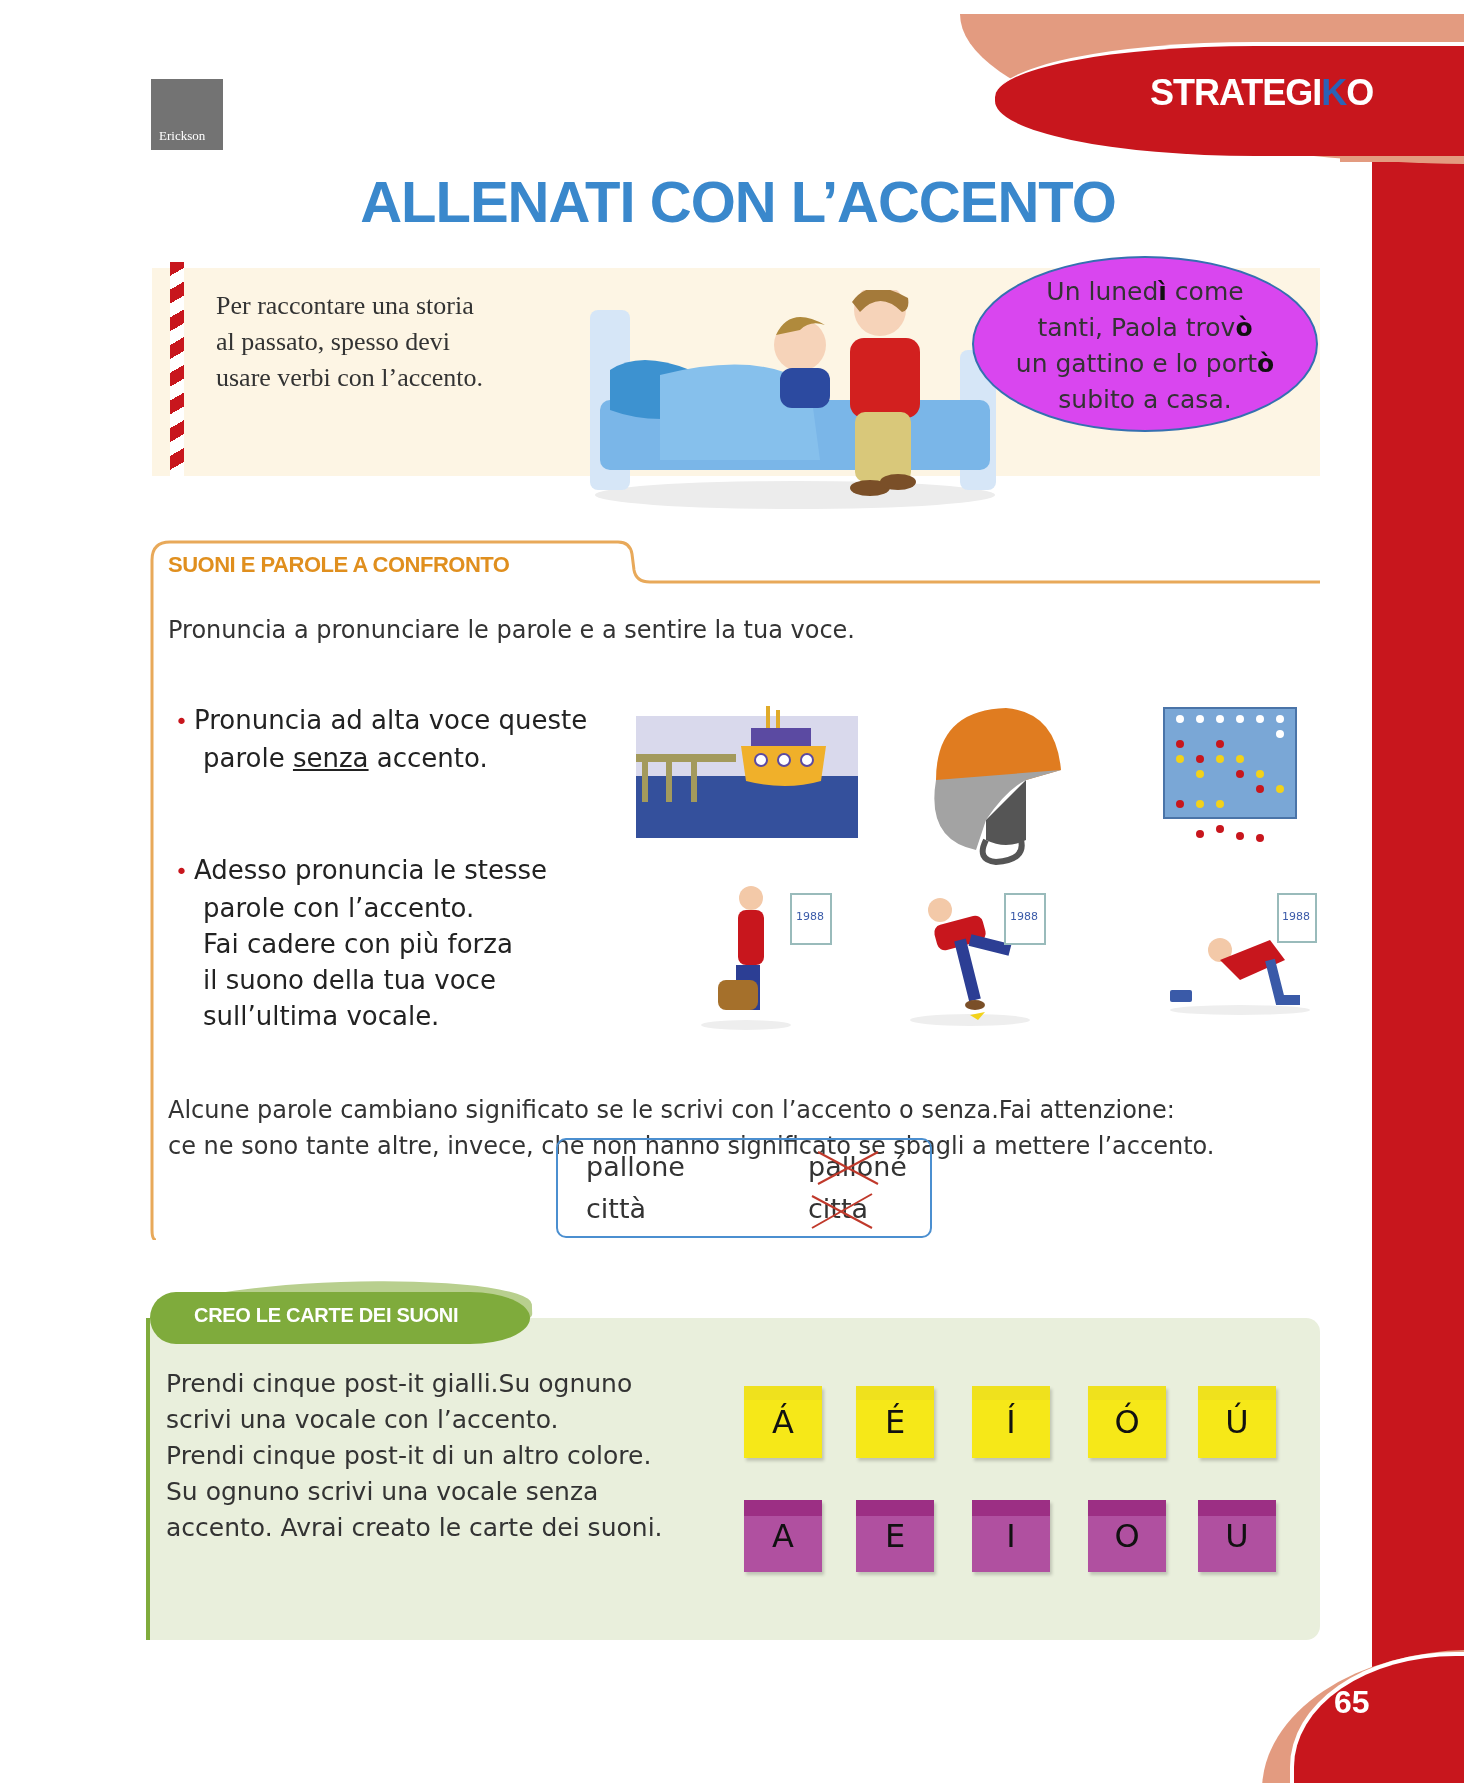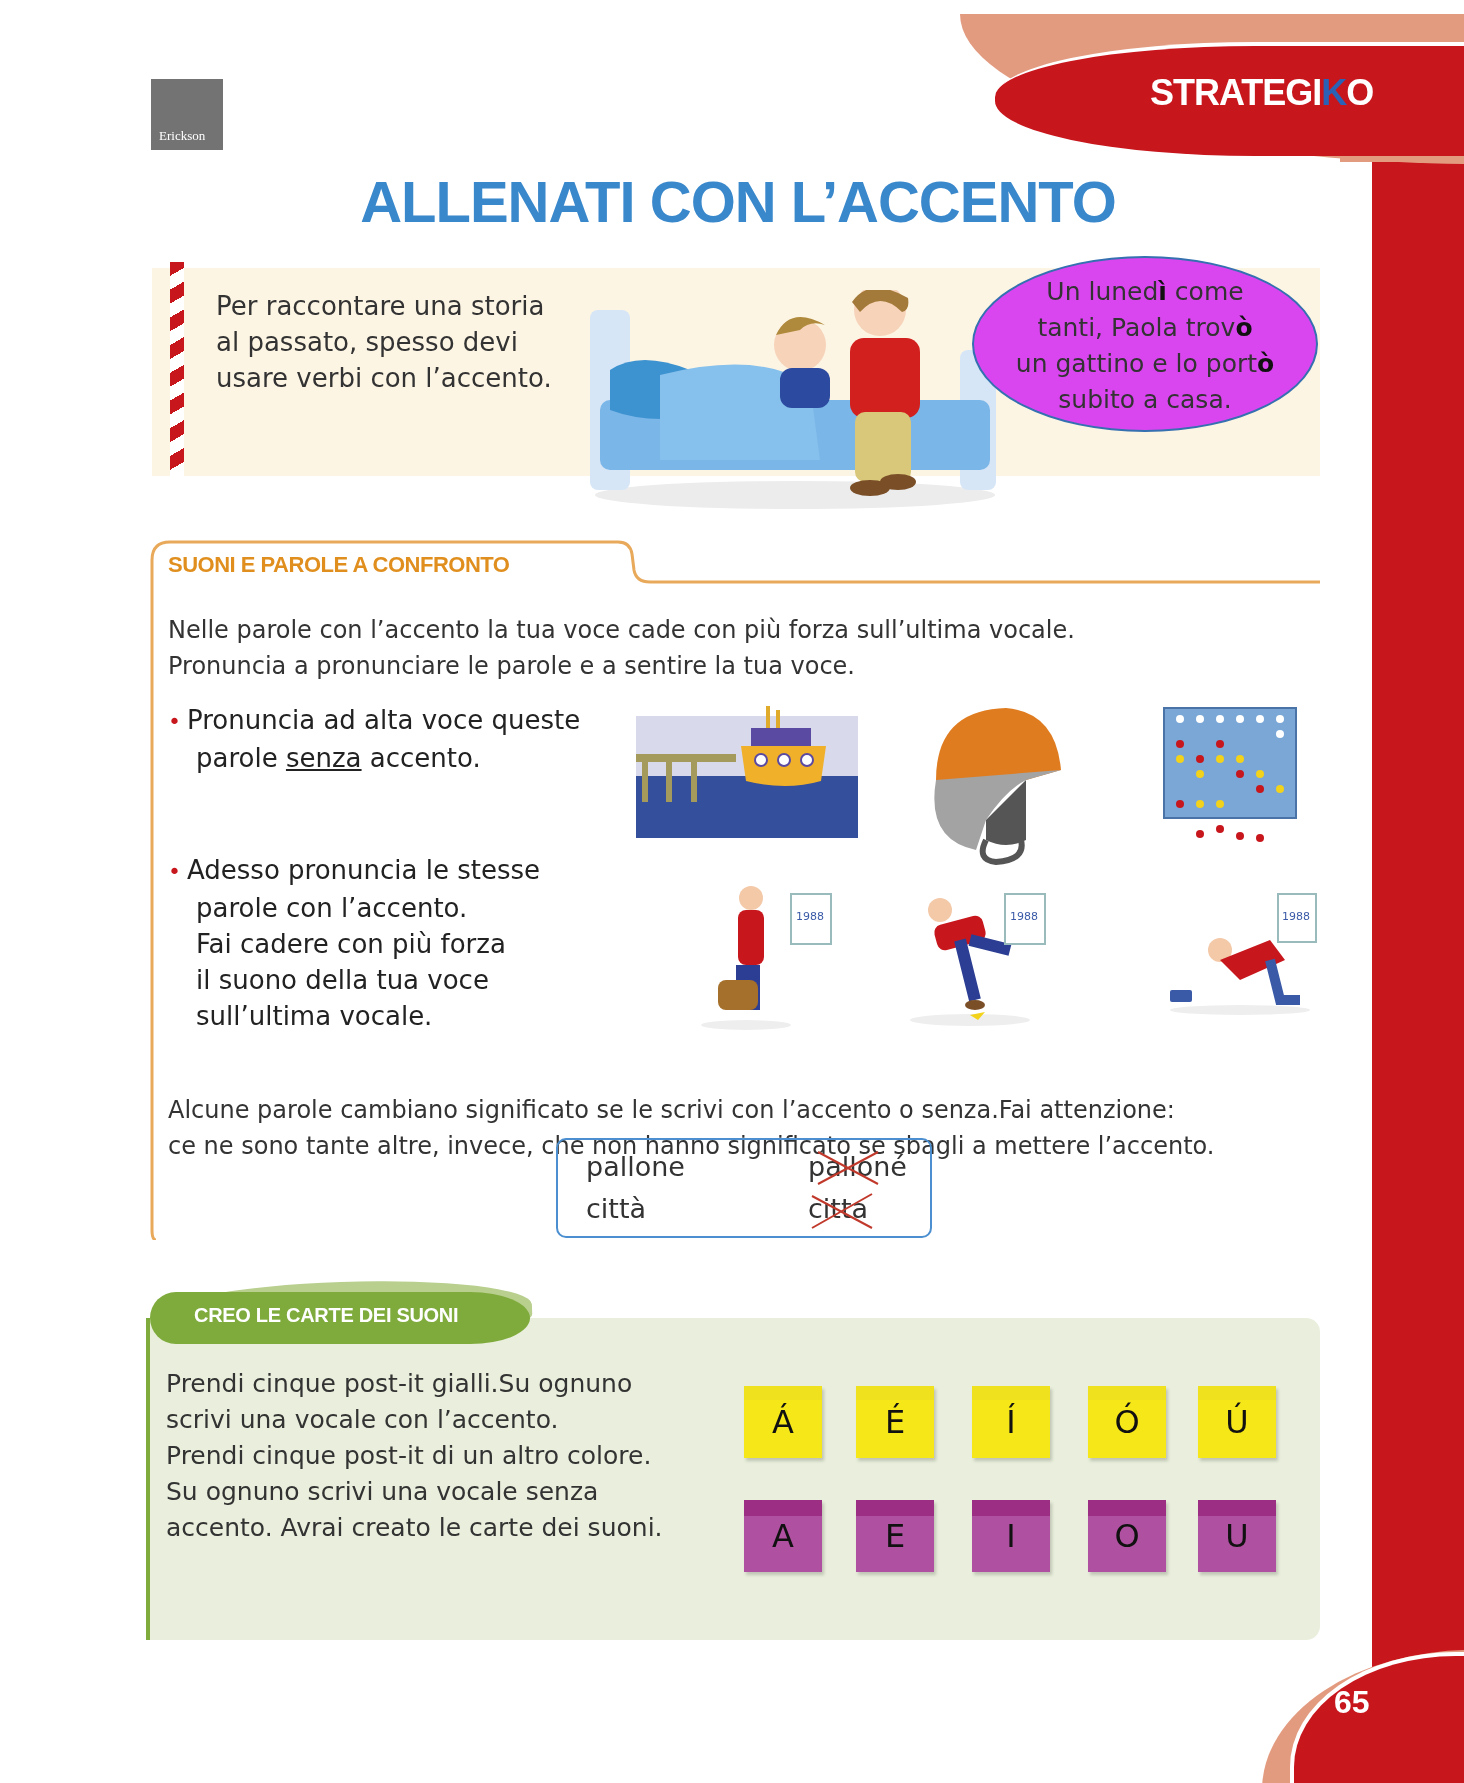--- a/index.html
+++ b/index.html
@@ -26,35 +26,35 @@
   
   .title { left:0; width:1464px; top:168px; text-align:center; padding-right:16px;
            font-family:"Liberation Sans", sans-serif; font-weight:bold; font-size:58px;
            color:#3a88cc; letter-spacing:-1px; }
   .title span { display:inline-block; margin-left:12px; }
 
   
   .intro-panel { left:152px; top:268px; width:1168px; height:208px; background:#fdf5e4; }
   .candy { left:170px; top:262px; width:14px; height:214px;
            background:repeating-linear-gradient(150deg,#c8161d 0 12px,#fff 12px 24px); }
-  .intro-text { left:216px; top:288px; font-size:26px; line-height:36px; color:#333; width:360px; }
+  .intro-text { left:216px; top:288px; font-size:26px; line-height:36px; color:#333; width:360px;font-family:Liberation Serif, serif; }
 
   .bed { left:580px; top:290px; width:430px; height:220px; }
   .speech { left:972px; top:256px; width:346px; height:176px; border:2px solid #3570b0;
             border-radius:50%; background:#d946ef; text-align:center; box-sizing:border-box;
             padding-top:16px; font-size:25px; line-height:36px; color:#333; }
   .speech b { font-weight:bold; color:#111; }
 
   
   .sec-frame { left:150px; top:540px; width:1170px; height:700px; }
   .sec-label { left:168px; top:552px; font-family:"Liberation Sans", sans-serif; font-weight:bold;
                font-size:22px; color:#e08f1e; letter-spacing:-0.5px; }
   .para { font-size:24px; line-height:36px; color:#333; }
   .p1 { left:168px; top:612px; }
-  .bullet { font-size:26px; line-height:36px; color:#222; }
+  .bullet { font-size:26px; line-height:36px; color:#222;margin-left:7px; }
   .bullet .dot { color:#c8161d; font-size:22px; margin-right:6px; }
   .b1 { left:168px; top:702px; width:470px; }
   .b2 { left:168px; top:852px; width:470px; }
   .indent { padding-left:28px; }
   .u { text-decoration:underline; }
 
   .pic { position:absolute; }
 
   .p2 { left:168px; top:1056px;margin-top:36px; }
   .wordbox { left:556px; top:1138px; width:376px; height:100px; border:2px solid #4b8fd0;
@@ -138,21 +138,20 @@
   <div><span>un gattino e lo port</span><b>ò</b></div>
   <div>subito a casa.</div>
 </div>
 
 <svg class="abs sec-frame" viewBox="0 0 1170 700" fill="none">
   <path d="M6 700 Q2 700 2 690 L2 20 Q2 2 20 2 L468 2 Q480 2 482 14 L484 30 Q486 42 500 42 L1170 42" stroke="#e8a95a" stroke-width="3"></path>
 </svg>
 <div class="abs sec-label">SUONI E PAROLE A CONFRONTO</div>
 
 <div class="abs para p1">
-  <div>Nelle parole con l’accento la tua voce cade con più forza sull’ultima vocale.</div>
   <div>Pronuncia a pronunciare le parole e a sentire la tua voce.</div>
 </div>
 
 <div class="abs bullet b1">
   <div><span class="dot">•</span><span>Pronuncia ad alta voce queste</span></div>
   <div class="indent"><span>parole </span><span class="u">senza</span><span> accento.</span></div>
 </div>
 
 <svg class="pic" style="left:636px;top:696px;width:222px;height:142px" viewBox="0 0 222 142">
   <rect x="0" y="20" width="222" height="60" fill="#d9d9ec"></rect>

